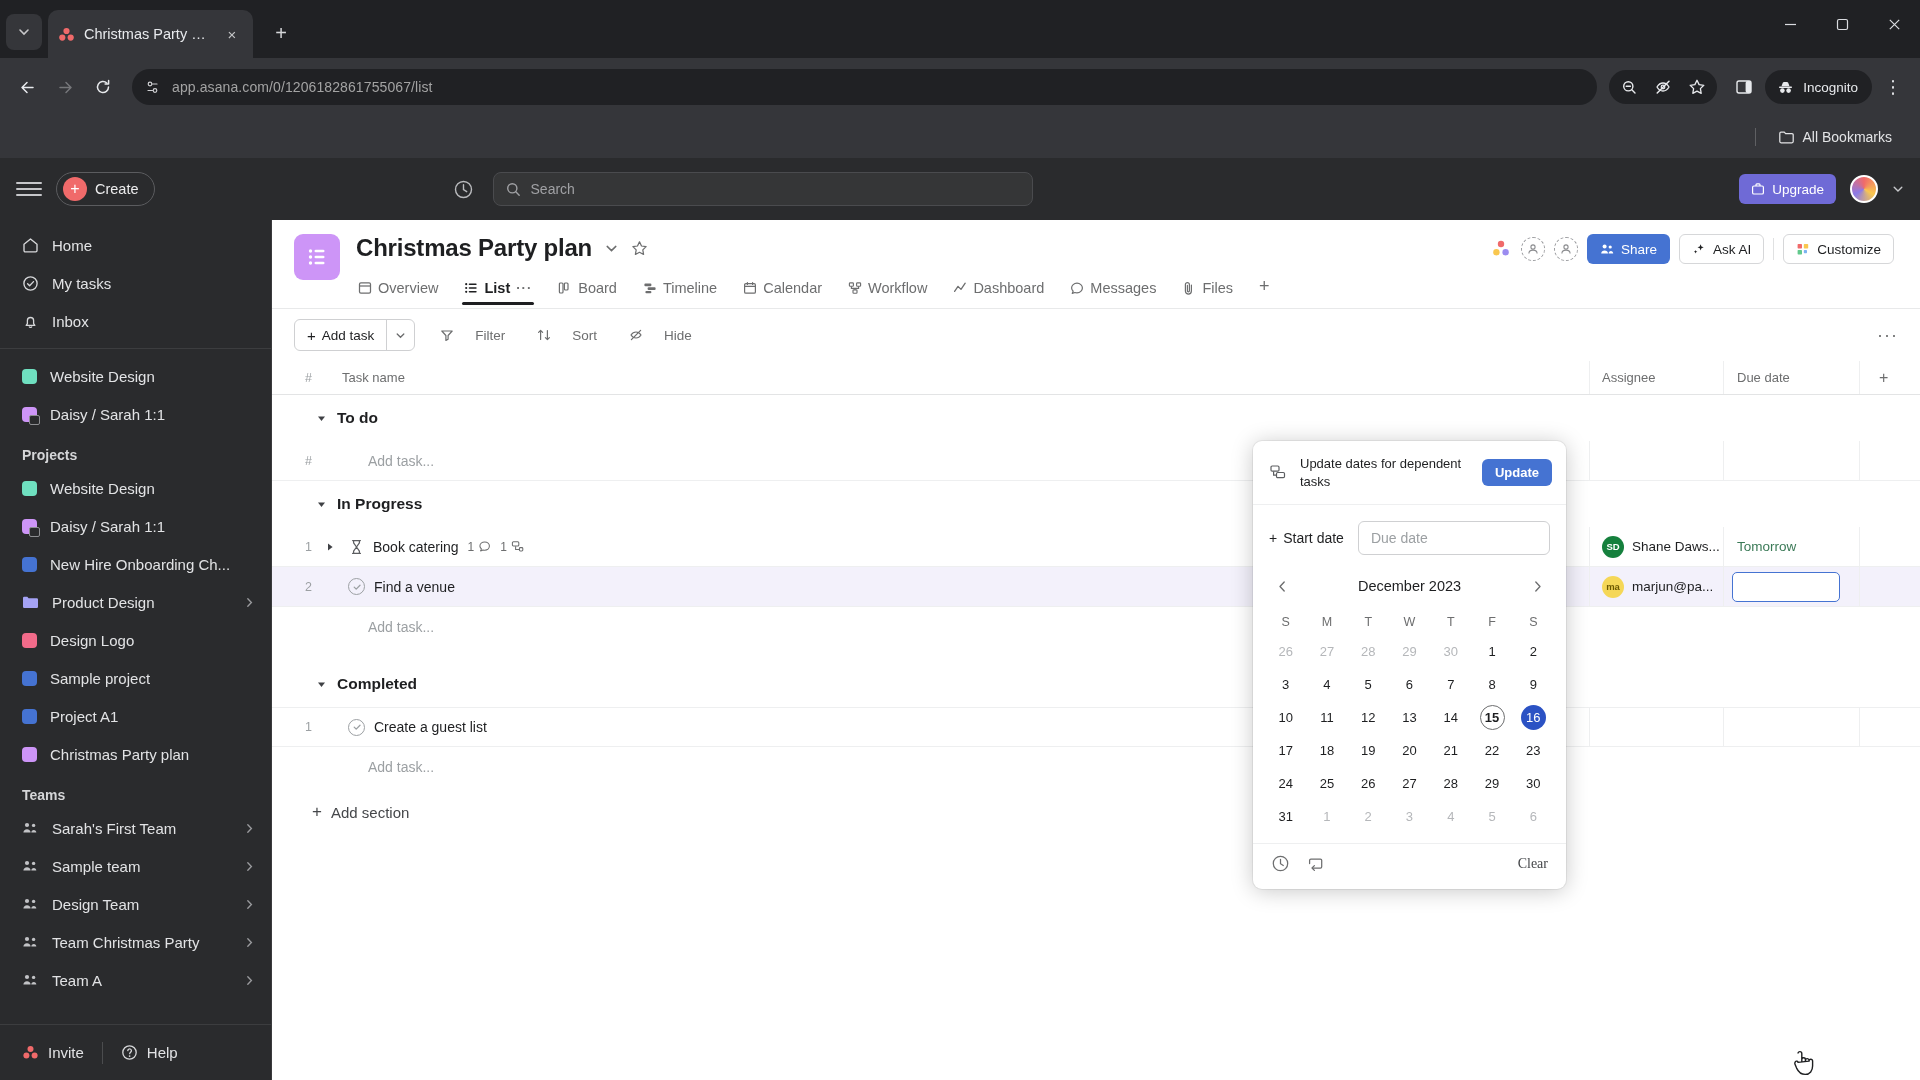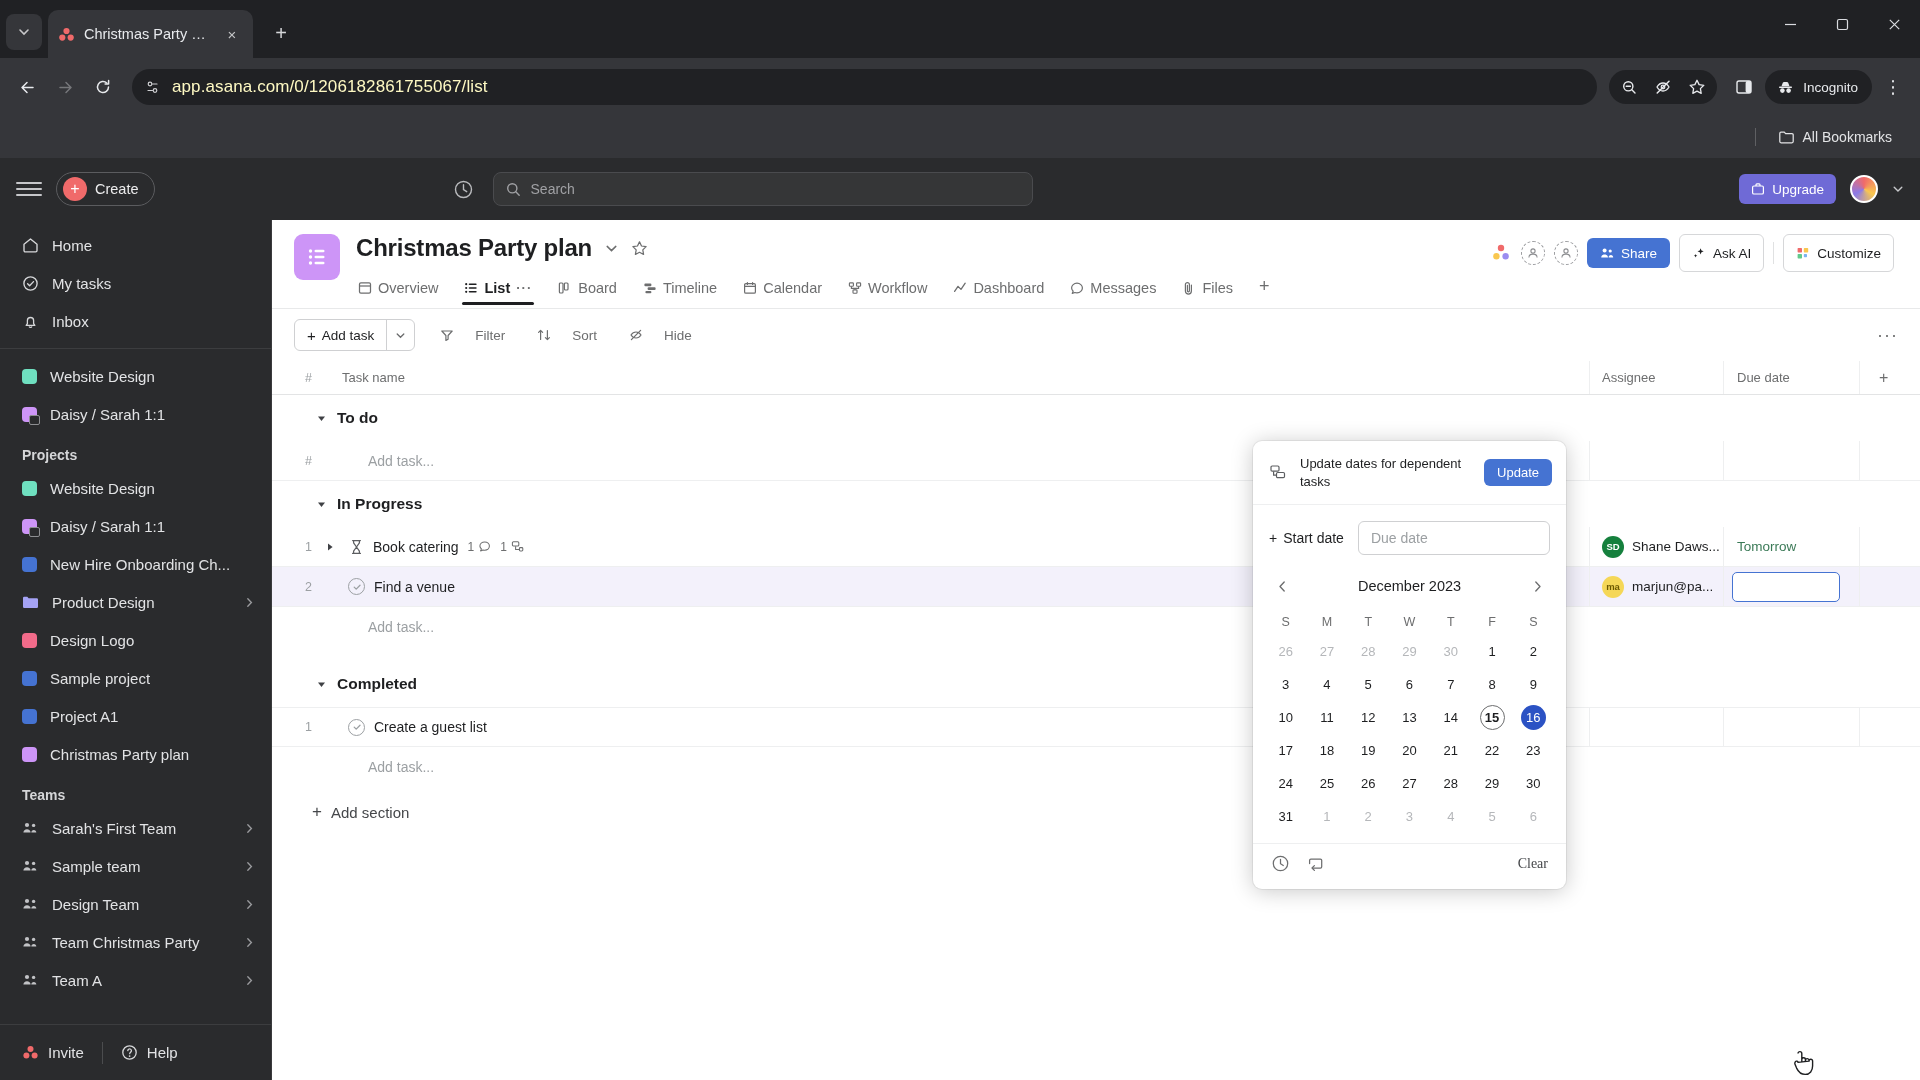--- a/index.html
+++ b/index.html
@@ -29,21 +29,21 @@
   .wincontrols { position:absolute; right:0; top:0; height:48px; display:flex; }
   .wc { width:52px; height:48px; display:flex; align-items:center; justify-content:center; color:#dadce0; font-size:13px; }
 
   .toolbar { height:58px; background:#35363a; display:flex; align-items:center; padding:0 10px; gap:4px; }
   .tb-icon { width:34px; height:34px; border-radius:50%; display:flex; align-items:center; justify-content:center; color:#e8eaed; font-size:17px; flex:0 0 34px; }
   .tb-icon.dis { color:#76777a; }
   .omnibox {
     flex:1; height:36px; background:#202124; border-radius:18px; display:flex; align-items:center;
     padding:0 12px; gap:11px; margin:0 8px;
   }
-  .omni-url { color:#fef9c3; font-size:17px; letter-spacing:.1px; }
+  .omni-url { color:#a3a3a3; font-size:14px; letter-spacing:.1px; }
   .incognito-pill { height:34px; border-radius:17px; background:#202124; display:flex; align-items:center; gap:8px; padding:0 14px 0 11px; color:#e8eaed; font-size:13.5px; }
   .tb-right-group { height:34px; border-radius:17px; background:#202124; display:flex; align-items:center; padding:0 3px; }
 
   .bookmarkbar { height:42px; background:#35363a; display:flex; align-items:center; justify-content:flex-end; padding-right:20px; gap:6px; }
   .bm-sep { width:1px; height:18px; background:#5f6063; margin-right:8px; }
   .bm-item { display:flex; align-items:center; gap:8px; color:#e3e4e6; font-size:14px; padding:4px 8px; border-radius:5px; }
 
   
   .app { flex:1; display:flex; flex-direction:column; background:#2a2b2d; min-height:0; }
 
@@ -88,21 +88,21 @@
   .proj-title-row { display:flex; align-items:center; gap:12px; }
   .proj-title { font-size:24px; color:#1e1f21; font-weight:bold; letter-spacing:-.2px; }
   .ic-btn { color:#6d6e6f; font-size:14px; display:flex; align-items:center; }
   .tabs { display:flex; align-items:center; gap:22px; margin-top:8px; }
   .tabx { display:flex; align-items:center; gap:6px; color:#6d6e6f; font-size:14.5px; padding:6px 2px 9px; position:relative; white-space:nowrap; }
   .tabx.active { color:#1e1f21; font-weight:bold; }
   .tabx.active::after { content:''; position:absolute; left:0; right:0; bottom:0; height:2.5px; background:#1e1f21; border-radius:2px; }
   .head-right { margin-left:auto; display:flex; align-items:center; gap:9px; padding-right:4px; }
   .av-dash { width:24px; height:24px; border-radius:50%; border:1.5px dashed #9c9da0; display:flex; align-items:center; justify-content:center; color:#8b8c8f; font-size:11px; }
   .btn-share { height:30px; border-radius:6px; background:#4573d2; color:#fff; font-size:13.5px; display:flex; align-items:center; gap:7px; padding:0 13px; }
-  .btn-ghost { height:38px; border-radius:6px; border:1px solid #d6d7d9; color:#1e1f21; font-size:13.5px; display:flex; align-items:center; gap:7px; padding:0 12px; background:#fff; }
+  .btn-ghost { height:30px; border-radius:6px; border:1px solid #d6d7d9; color:#1e1f21; font-size:13.5px; display:flex; align-items:center; gap:7px; padding:0 12px; background:#fff; }
   .hr-sep { width:1px; height:22px; background:#e0e1e2; }
 
   .tab-underline { height:1px; background:#e8e9ea; }
 
   .toolbar2 { height:52px; display:flex; align-items:center; padding:0 22px; gap:18px; }
   .addtask { height:32px; display:flex; border:1px solid #cfd0d2; border-radius:6px; overflow:hidden; }
   .addtask .l { display:flex; align-items:center; gap:6px; padding:0 12px; font-size:13.5px; color:#1e1f21; }
   .addtask .r { width:28px; display:flex; align-items:center; justify-content:center; border-left:1px solid #cfd0d2; color:#6d6e6f; font-size:11px; }
   .tb2 { display:flex; align-items:center; gap:21px; color:#6d6e6f; font-size:13.5px; padding:5px 7px; border-radius:5px; }
   .dots-right { margin-left:auto; color:#6d6e6f; font-size:18px; letter-spacing:1px; }
@@ -129,21 +129,21 @@
   .ellip { overflow:hidden; text-overflow:ellipsis; white-space:nowrap; }
 
   
   .datepop {
     position:absolute; left:981px; top:80px; width:313px;
     background:#fff; border-radius:9px; box-shadow:0 2px 22px rgba(0,0,0,.22), 0 0 0 1px rgba(0,0,0,.06);
     z-index:50; padding-bottom:4px;
   }
   .dp-banner { display:flex; align-items:center; gap:12px; padding:14px 14px 14px 16px; border-bottom:1px solid #eeeff0; }
   .dp-banner-txt { flex:1; font-size:13px; color:#1e1f21; line-height:1.35; }
-  .dp-update { height:27px; border-radius:6px; background:#4573d2; color:#fff; font-size:13px; display:flex; align-items:center; padding:0 13px; }
+  .dp-update { height:27px; border-radius:6px; background:#4573d2; color:#fff; font-size:13px; display:flex; align-items:center; padding:0 13px;font-weight:bold; }
   .dp-fields { display:flex; align-items:center; padding:16px 16px 10px; gap:14px; }
   .dp-start { font-size:14px; color:#1e1f21; display:flex; align-items:center; gap:6px; }
   .dp-due { flex:1; height:34px; border:1px solid #cfd0d2; border-radius:6px; display:flex; align-items:center; padding:0 12px; color:#9ca0a3; font-size:14px; }
   .dp-monthrow { display:flex; align-items:center; padding:8px 16px 4px; }
   .dp-month { flex:1; text-align:center; font-size:14.5px; color:#1e1f21; }
   .dp-nav { width:26px; height:26px; display:flex; align-items:center; justify-content:center; color:#6d6e6f; font-size:15px; }
   .dp-cal { padding:4px 12px 6px; }
   .dp-wk { display:grid; grid-template-columns:repeat(7,1fr); }
   .dp-wd { text-align:center; font-size:12.5px; color:#6d6e6f; padding:8px 0 6px; }
   .dp-d { height:33px; display:flex; align-items:center; justify-content:center; font-size:13px; color:#1e1f21; }

